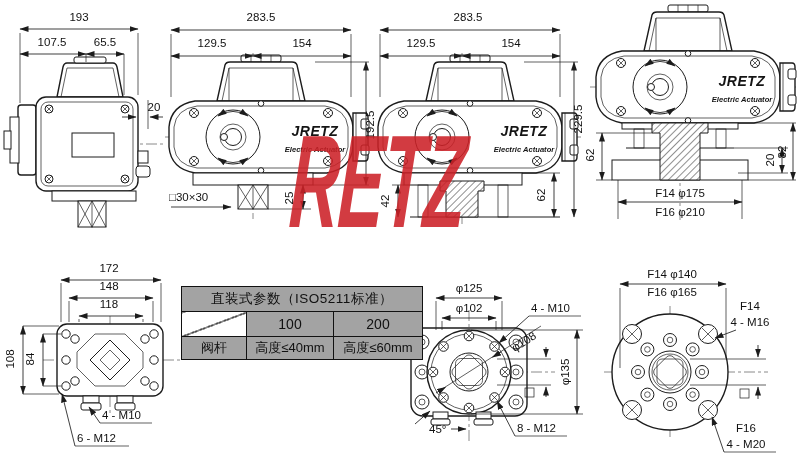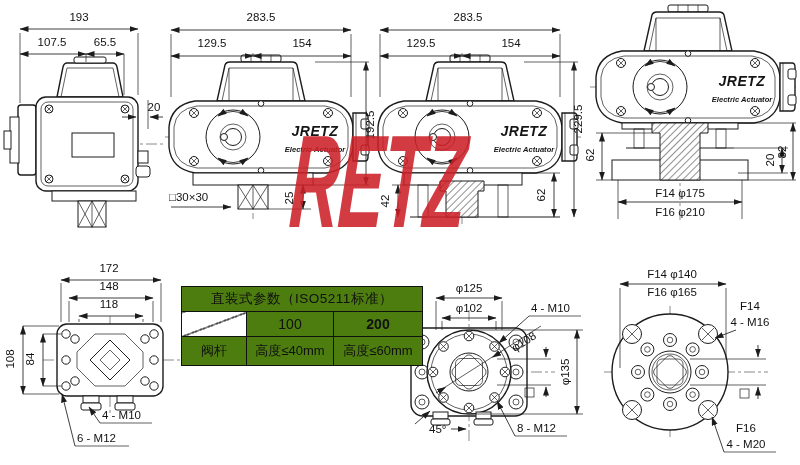--- a/index.html
+++ b/index.html
@@ -17,27 +17,27 @@
   .hatch{fill:url(#hat);stroke:#1c1c1c;stroke-width:1;}
   text.dt{font-size:11.5px;fill:#111;font-family:"Liberation Sans",sans-serif;}
   text.mid{text-anchor:middle;}
   text.logo{font-size:14px;font-weight:bold;font-style:italic;fill:#151515;letter-spacing:.5px;}
   text.tag{font-size:7.6px;font-weight:bold;font-style:italic;fill:#151515;}
   .wm{position:absolute;left:294px;top:116px;z-index:9;pointer-events:none;
       font-size:132px;line-height:1;font-weight:bold;font-style:italic;
       color:#cc2127;opacity:.88;letter-spacing:-2px;white-space:nowrap;
       transform:scaleX(.52) skewX(-6deg);transform-origin:left top;}
   table.iso{position:absolute;left:181px;top:286px;border-collapse:collapse;z-index:2;
-      background:#4d7c0f;font-size:13px;color:#111;}
+      background:#a3a3a3;font-size:13px;color:#111;}
   table.iso td{border:1.6px solid #111;text-align:center;vertical-align:middle;padding:0 3px;}
   table.iso .tt{height:24px;font-size:13.5px;letter-spacing:.5px;}
   table.iso .hc{height:24px;font-size:14px;}
-  table.iso .c0{width:58px;} table.iso .c1{width:80px;} table.iso .c2{width:82px;font-weight:bold;}
+  table.iso .c0{width:58px;} table.iso .c1{width:80px;} table.iso .c2{width:82px;}
   table.iso .r2{height:44px;line-height:1.5;}
-  table.iso .r3{height:22px;} table.iso .r4{height:29px;}
+  table.iso .r3{height:22px;} table.iso .r4{height:23px;}
   td.diag{background:linear-gradient(to bottom right,#fff 48.8%,#111 48.8%,#111 51.2%,#fff 51.2%);}
 </style>
 </head>
 <body>
 
 <div class="canvas">
 
 <svg width="0" height="0" style="position:absolute" aria-hidden="true">
   <defs>
     <marker id="arw" markerUnits="userSpaceOnUse" markerWidth="10" markerHeight="8" refX="8.5" refY="3" orient="auto-start-reverse">

